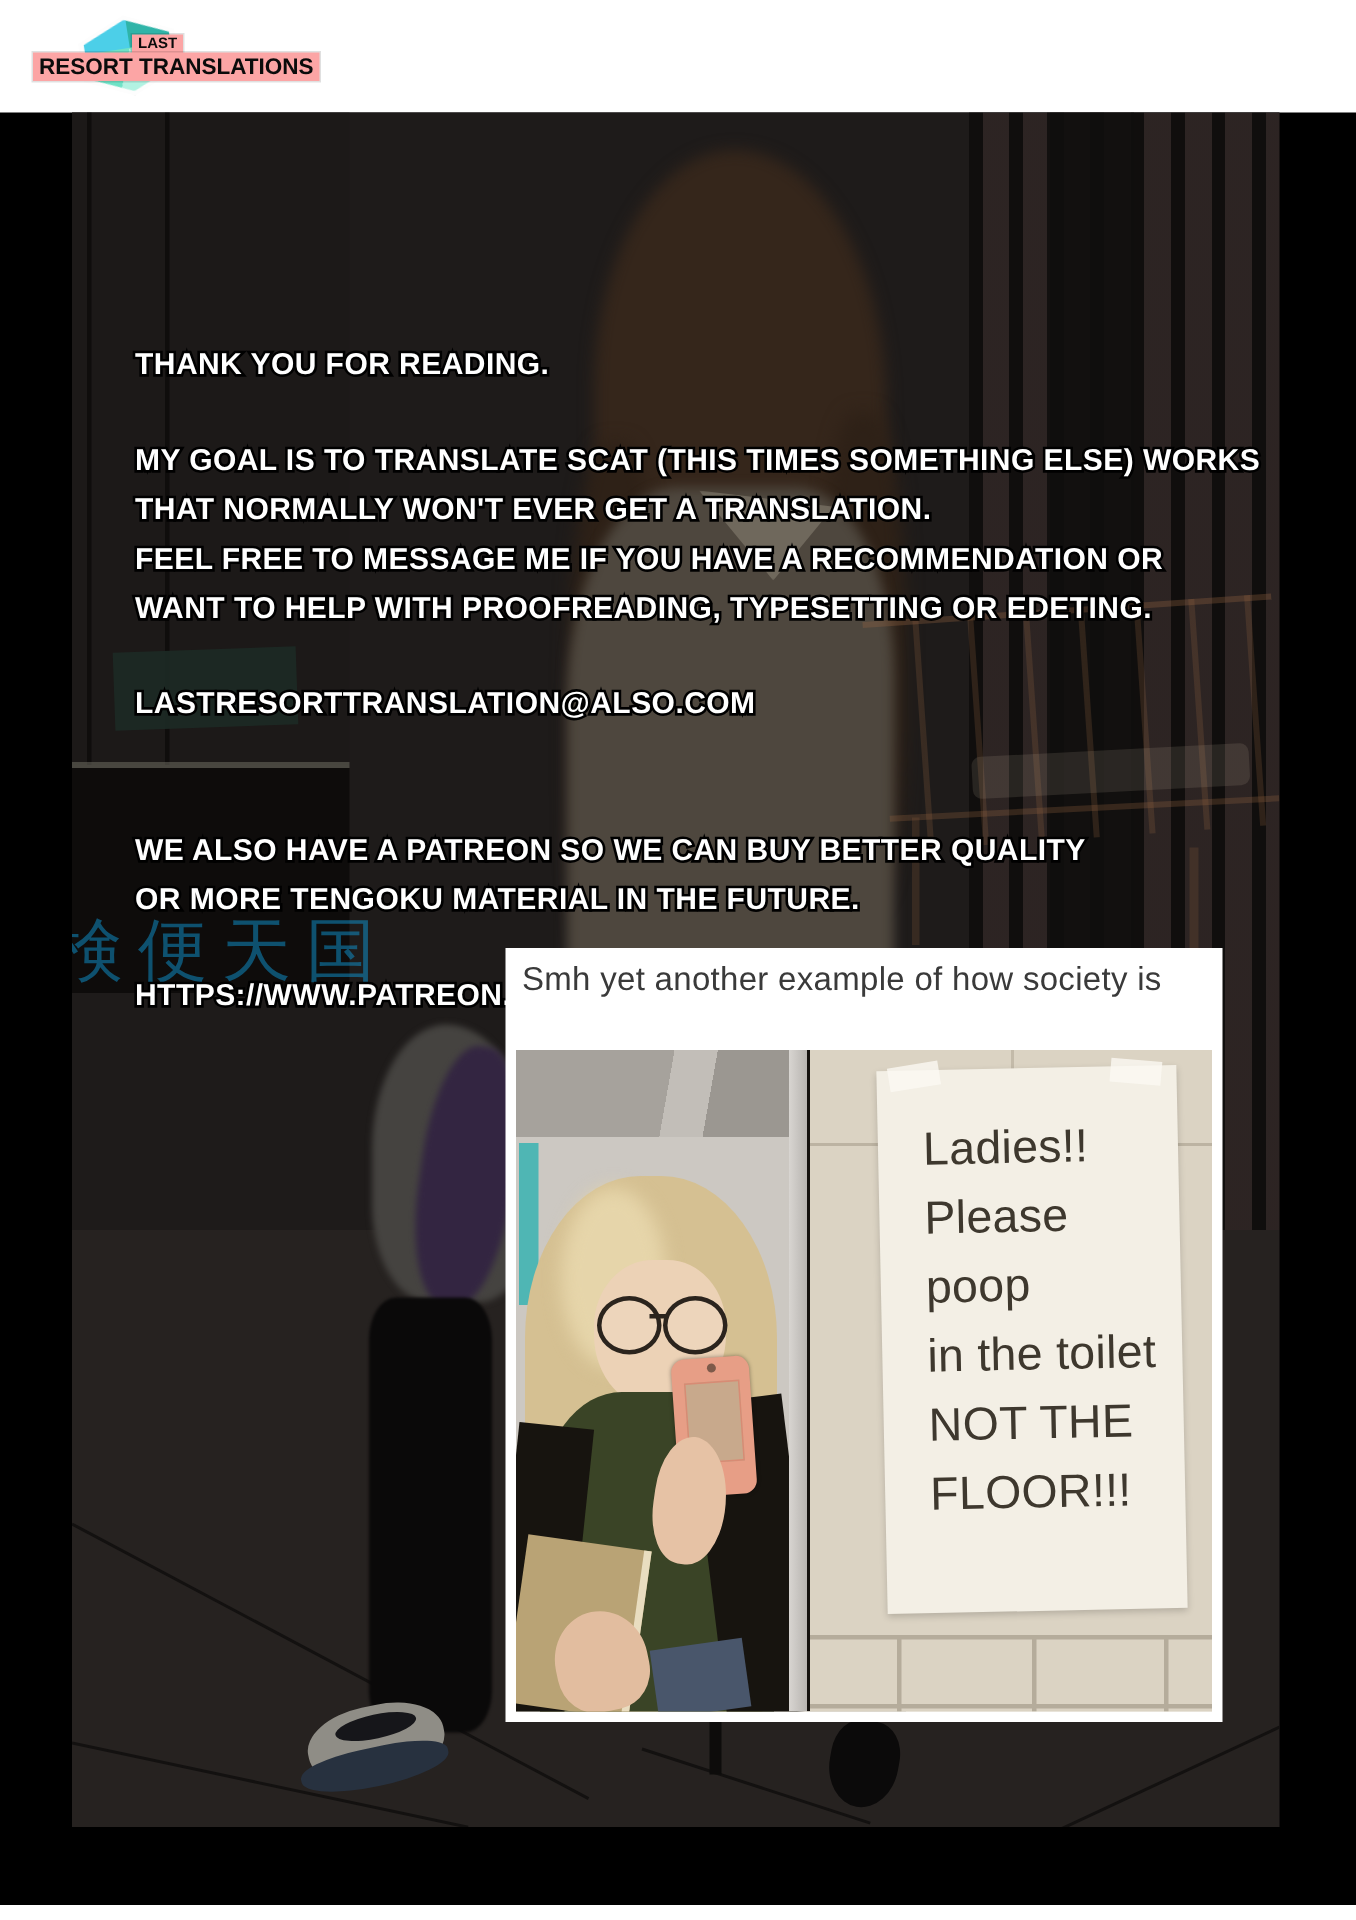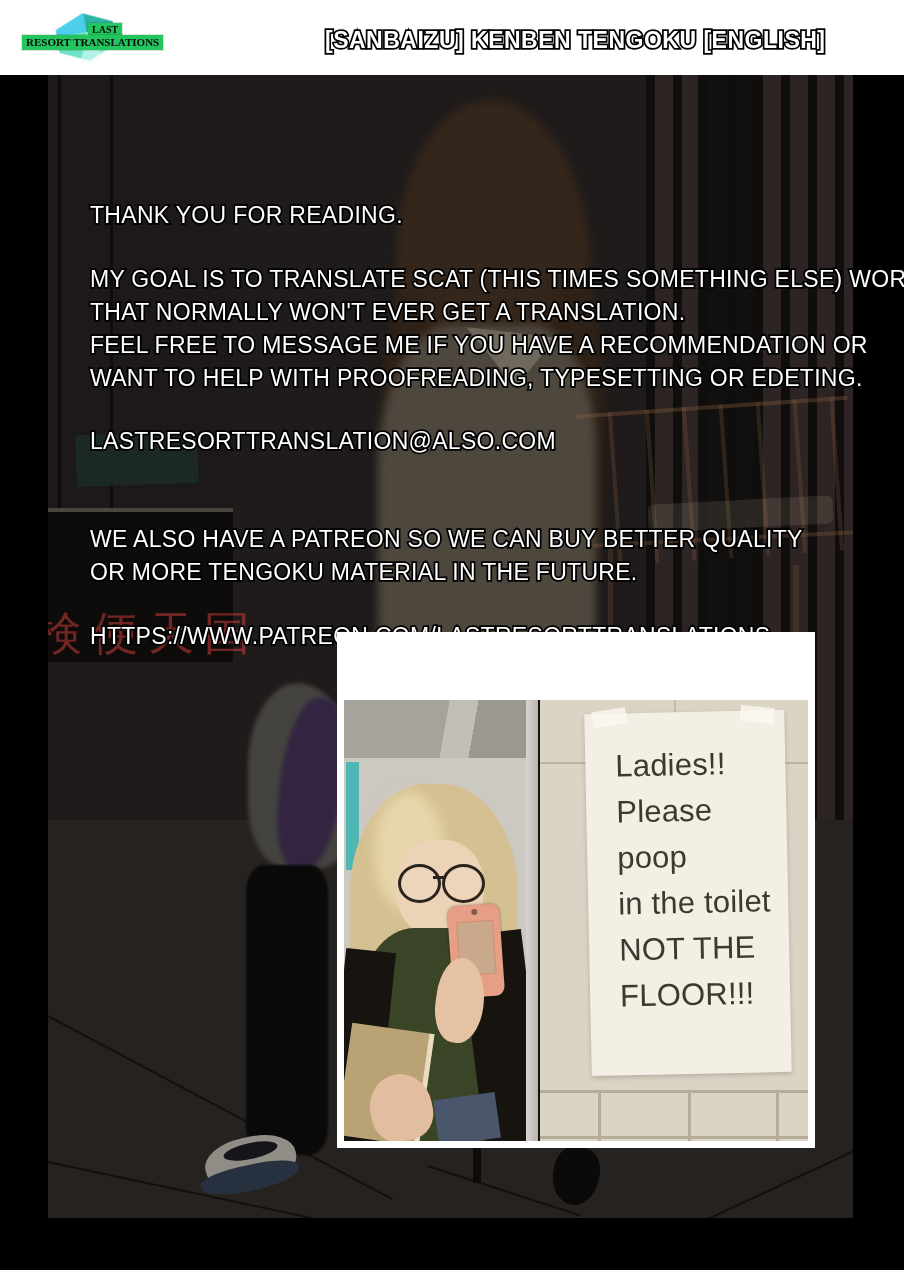--- a/index.html
+++ b/index.html
@@ -9,25 +9,25 @@
   .header{position:absolute;left:0;top:0;width:904px;height:75px;background:#ffffff;}
   .logo{position:absolute;left:48px;top:6px;width:120px;height:60px;}
   .hex-outer{position:absolute;left:2px;top:4px;width:72px;height:54px;background:#fdfdfd;
              clip-path:polygon(50% 0%,95% 26%,95% 74%,50% 100%,5% 74%,5% 26%);
              transform:rotate(-9deg);filter:drop-shadow(0 1px 1px rgba(0,0,0,.35));}
   .hex-inner{position:absolute;left:4px;top:3px;width:64px;height:48px;
              clip-path:polygon(50% 0%,95% 26%,95% 74%,50% 100%,5% 74%,5% 26%);
              background:conic-gradient(from 200deg at 52% 40%,
                #6fe2c6 0 70deg,#4ccfe8 70deg 160deg,#2fb4a8 160deg 250deg,
                #8eeccf 250deg 315deg,#b2f2e2 315deg 360deg);}
-  .badge{position:absolute;background:#22c55e;color:#0b0b0b;font-weight:700;
-         font-family:Liberation Serif, serif;line-height:1;white-space:nowrap;
+  .badge{position:absolute;background:#fca5a5;color:#0b0b0b;font-weight:700;
+         font-family:Liberation Sans, sans-serif;line-height:1;white-space:nowrap;
          box-shadow:0 0 0 1px rgba(0,0,0,.12);}
   .badge-last{left:40px;top:17px;font-size:10px;padding:2px 4px;letter-spacing:0;}
-  .badge-resort{left:-26px;top:29px;font-size:11px;padding:2px 4px;letter-spacing:0;}
+  .badge-resort{left:-26px;top:29px;font-size:15px;padding:2px 4px;letter-spacing:0;}
   .page-title{position:absolute;left:325px;top:27px;font-size:23px;font-weight:700;
               letter-spacing:.5px;color:#fff;-webkit-text-stroke:3.5px #000;
               paint-order:stroke fill;white-space:nowrap;}
   
   .artboard{position:absolute;left:0;top:75px;width:904px;height:1195px;background:#000;}
   .manga{position:absolute;left:48px;top:0;width:805px;height:1143px;background:#1e1b1a;overflow:hidden;}
   
   .leftwall{position:absolute;left:0;top:0;width:185px;height:435px;background:#1c1918;}
   .frameline{position:absolute;top:0;width:3px;height:435px;background:#0f0d0c;}
   .curtain{position:absolute;left:598px;top:0;width:207px;height:745px;background:#231e1d;
@@ -66,25 +66,25 @@
   .shoe-upper{position:absolute;left:157px;top:1062px;width:92px;height:52px;background:#8f8d86;
               border-radius:45% 45% 50% 50%;transform:rotate(-12deg);}
   .shoe-strap{position:absolute;left:175px;top:1068px;width:55px;height:16px;background:#16161a;
               border-radius:50%;transform:rotate(-12deg);}
   .shoe-sole{position:absolute;left:152px;top:1090px;width:100px;height:26px;background:#27313f;
              border-radius:50% 50% 60% 60%;transform:rotate(-12deg);}
   .stool{position:absolute;left:505px;top:1072px;width:46px;height:58px;background:#0b0a0a;
          border-radius:40% 40% 50% 50%;transform:rotate(10deg);}
   .chairleg{position:absolute;left:425px;top:1068px;width:8px;height:40px;background:#0d0c0b;}
   .jp-watermark{position:absolute;left:-12px;top:528px;font-size:46px;letter-spacing:10px;
-                color:#ef4444;opacity:.45;font-weight:400;white-space:nowrap;
+                color:#0ea5e9;opacity:.45;font-weight:400;white-space:nowrap;
                 font-family:"DejaVu Sans",sans-serif;}
   
-  .ct{position:absolute;color:#ffffff;font-weight:400;font-size:23px;letter-spacing:.3px;
-      -webkit-text-stroke:3.5px #000;paint-order:stroke fill;white-space:nowrap;line-height:33px;}
+  .ct{position:absolute;color:#ffffff;font-weight:700;font-size:20px;letter-spacing:.3px;
+      -webkit-text-stroke:3.5px #000;paint-order:stroke fill;white-space:nowrap;line-height:33px;margin-top:28px;}
   .t-thanks{left:90px;top:124px;}
   .t-goal{left:90px;top:188px;}
   .t-contact{left:90px;top:348px;line-height:37px;}
   .t-patreon{left:90px;top:448px;}
   .t-url{left:90px;top:545px;}
   .t-proof{left:92px;top:672px;}
   .t-proof-items{left:100px;top:705px;line-height:35px;}
   
   .meme{position:absolute;left:337px;top:557px;width:478px;height:516px;background:#ffffff;}
   .meme-caption{position:absolute;left:11px;top:5px;width:460px;font-size:22px;line-height:31px;
@@ -145,21 +145,20 @@
 <div class="canvas">
 
   <div class="header">
     <div class="logo">
       <div class="hex-outer">
         <div class="hex-inner"></div>
       </div>
       <div class="badge badge-last">LAST</div>
       <div class="badge badge-resort">RESORT TRANSLATIONS</div>
     </div>
-    <div class="page-title">[SANBAIZU] KENBEN TENGOKU [ENGLISH]</div>
   </div>
 
   <div class="artboard">
     <div class="manga">
       <div class="leftwall"></div>
       <div class="frameline" style="left:10px;"></div>
       <div class="frameline" style="left:62px;"></div>
       <div class="curtain"></div>
       <div class="curtain-dark"></div>
       <div class="hair"></div>
@@ -209,20 +208,21 @@
       <span class="b">OR MORE TENGOKU MATERIAL IN THE FUTURE.</span>
     </div>
 
     <div class="ct t-url">HTTPS://WWW.PATREON.COM/LASTRESORTTRANSLATIONS</div>
 
     <div class="ct t-proof-items">
     </div>
 
     <div class="meme">
       <div class="meme-caption">
+        <span class="b">Smh yet another example of how society is</span>
       </div>
       <div class="photo">
         <div class="mirror">
           <div class="mirror-top"></div>
           <div class="teal-strip"></div>
           <div class="w-hair"></div>
           <div class="w-hair-hl"></div>
           <div class="w-face"></div>
           <div class="gl gl-l"></div>
           <div class="gl gl-r"></div>

